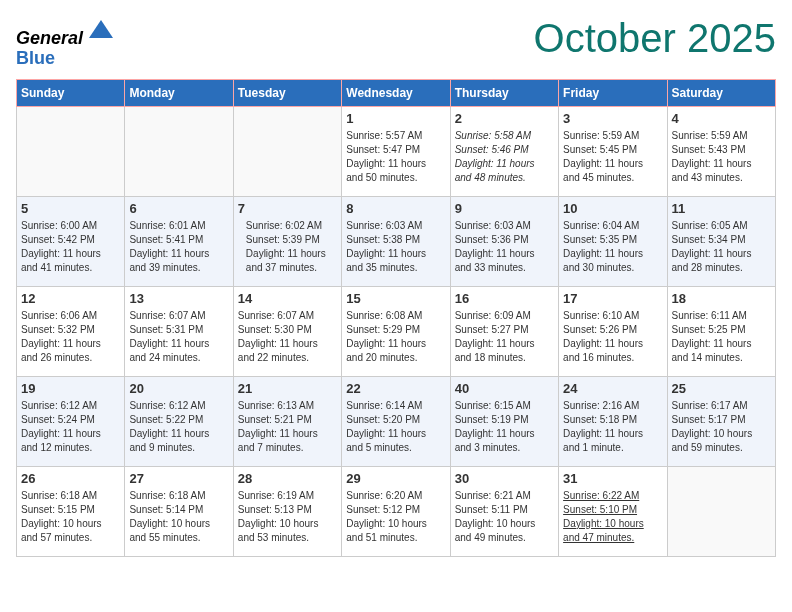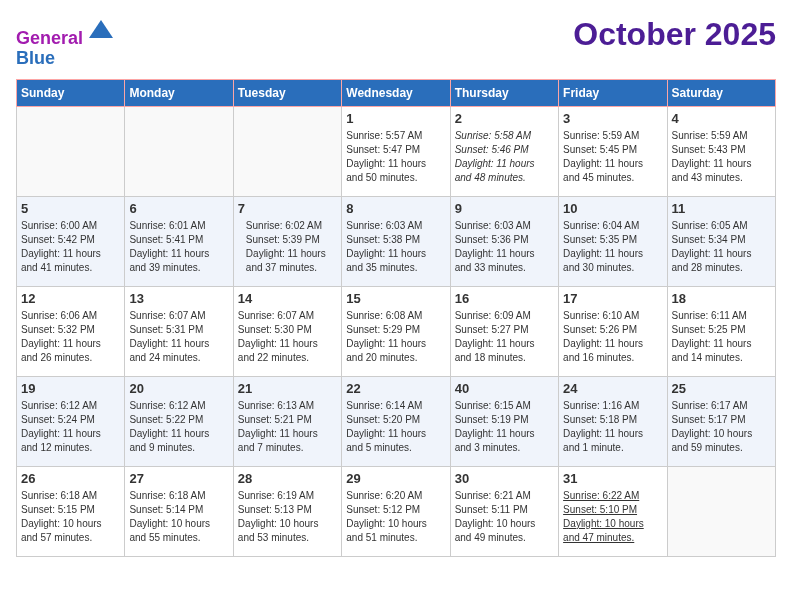--- a/index.html
+++ b/index.html
@@ -18,34 +18,34 @@
     }
     .logo {
       display: flex;
       align-items: center;
     }
     .logo-text {
       font-size: 18px;
       font-weight: bold;
       line-height: 1.1;
     }
-    .logo-general { color: #a21caf; }
+    .logo-general { color: #000000; font-style: italic; }
     .logo-blue { color: #2a6ebb; }
     .logo-icon {
       width: 28px;
       height: 28px;
       margin-left: 4px;
     }
     .title-block {
       text-align: right;
     }
     .month-title {
-      font-size: 32px;
-      font-weight: bold;
-      color: #4c1d95;
+      font-size: 40px;
+      font-weight: normal;
+      color: #0f766e;
     }
     .location {
       font-size: 14px;
       color: #555;
     }
     .calendar {
       width: 100%;
       border-collapse: collapse;
       font-size: 11px;
     }
@@ -284,21 +284,21 @@
         </td>
         <td>
           <span class="day-number">40</span>
           <div class="day-info" style="white-space: pre-line;">Sunrise: 6:15 AM
 Sunset: 5:19 PM
 Daylight: 11 hours
 and 3 minutes.</div>
         </td>
         <td>
           <span class="day-number">24</span>
-          <div class="day-info" style="white-space: pre-line;">Sunrise: 1:16 AM
+          <div class="day-info" style="white-space: pre-line;">Sunrise: 2:16 AM
 Sunset: 5:18 PM
 Daylight: 11 hours
 and 1 minute.</div>
         </td>
         <td>
           <span class="day-number">25</span>
           <div class="day-info" style="white-space: pre-line;">Sunrise: 6:17 AM
 Sunset: 5:17 PM
 Daylight: 10 hours
 and 59 minutes.</div>

